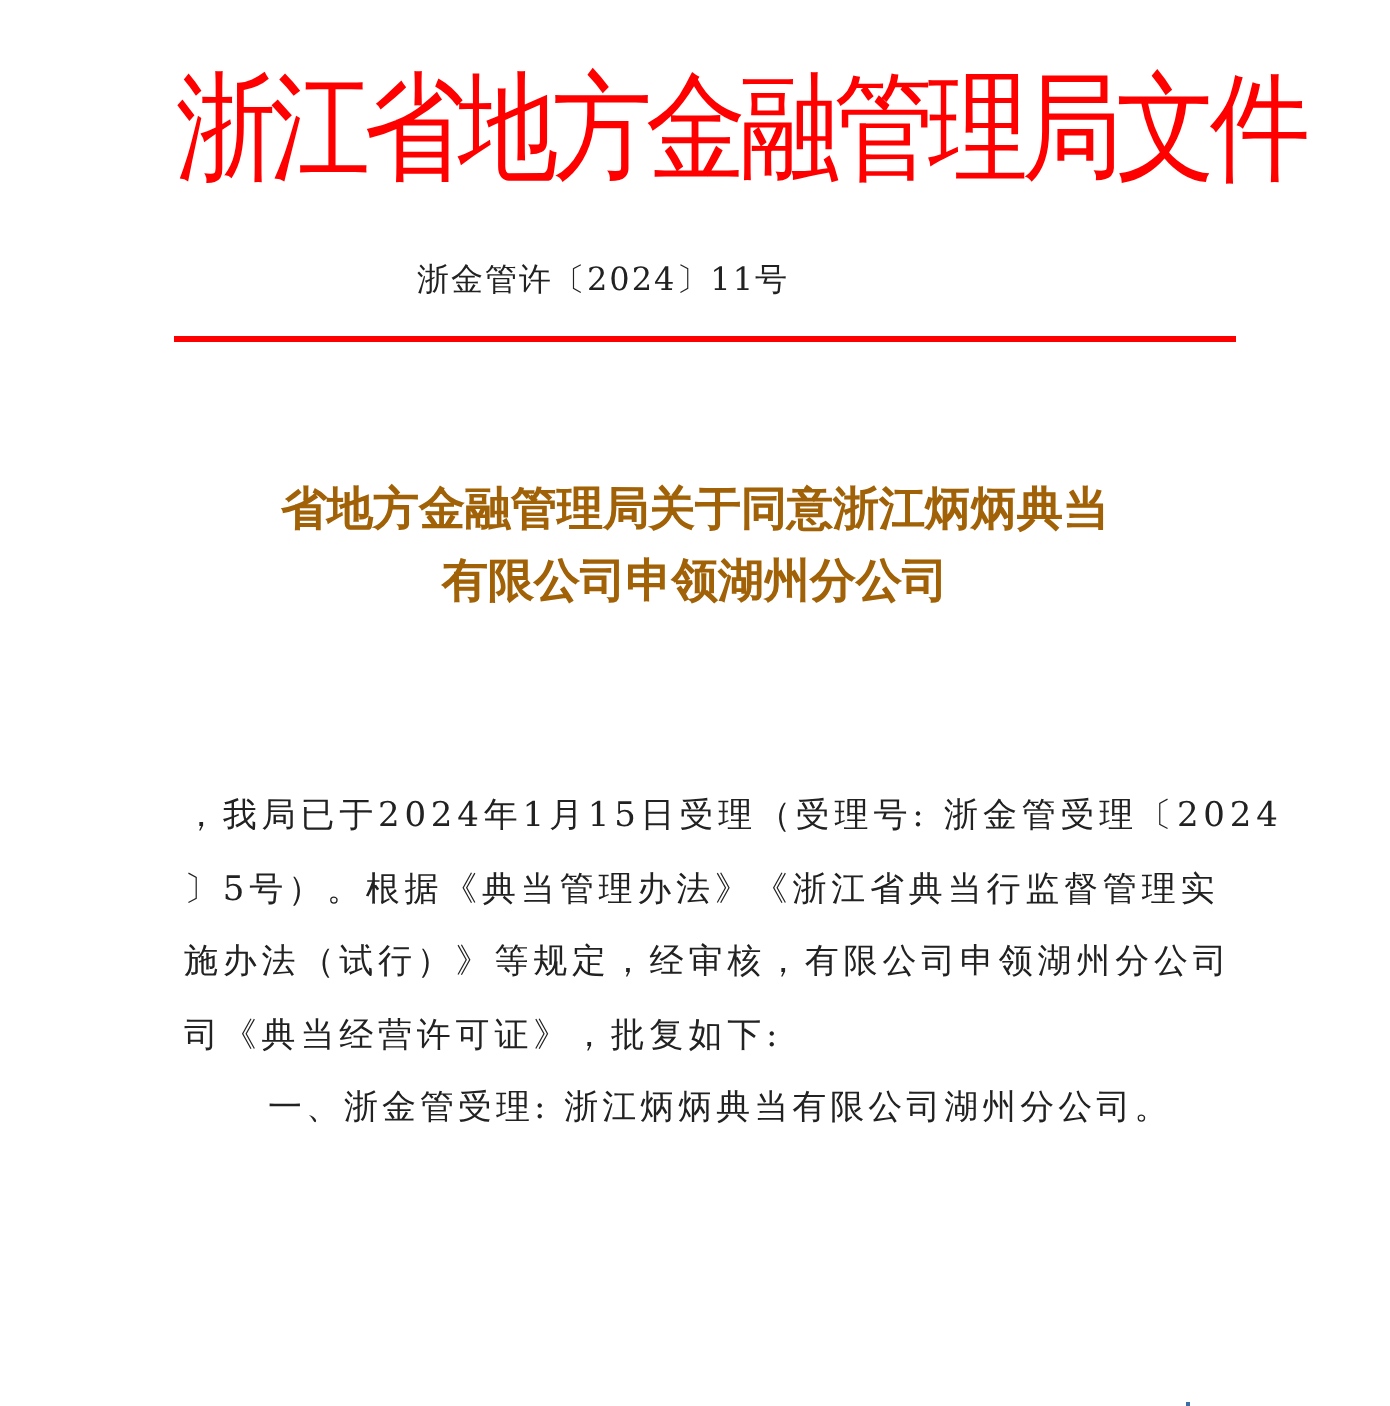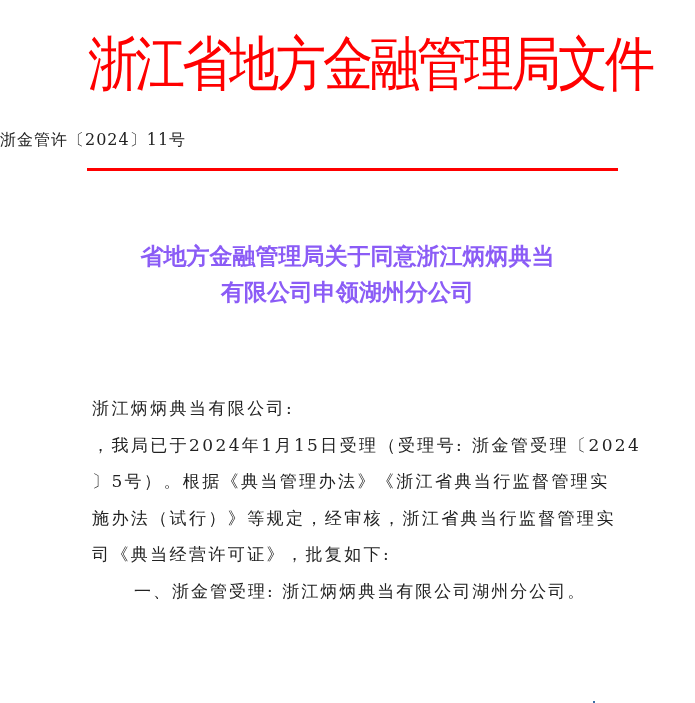--- a/index.html
+++ b/index.html
@@ -29,21 +29,21 @@
       letter-spacing: -3px;
       transform: scaleY(1.18);
       transform-origin: center center;
       white-space: nowrap;
     }
     .doc-number {
       position: absolute;
       left: 0;
       width: 603px;
       top: 128px;
-      text-align: left;
+      text-align: center;
       font-size: 16px;
       line-height: 24px;
       color: #222;
       letter-spacing: 1px;
     }
     .red-rule {
       position: absolute;
       left: 87px;
       top: 168px;
       width: 531px;
@@ -54,23 +54,24 @@
       position: absolute;
       left: 0;
       width: 695px;
       top: 238px;
       text-align: center;
     }
     .title-line {
       font-size: 23px;
       font-weight: bold;
       line-height: 36px;
-      color: #8b5cf6;
+      color: #a16207;
       letter-spacing: 0px;
       white-space: nowrap;
+      font-family: Liberation Mono, monospace;
     }
     .body-block {
       position: absolute;
       left: 92px;
       top: 390px;
       width: 530px;
       font-size: 17px;
       line-height: 36.5px;
       color: #222;
     }
@@ -103,21 +104,20 @@
 <div class="doc-number">浙金管许〔2024〕11号</div>
 
 <div class="red-rule"></div>
 
 <div class="title-block">
   <div class="title-line">省地方金融管理局关于同意浙江炳炳典当</div>
   <div class="title-line">有限公司申领湖州分公司</div>
 </div>
 
 <div class="body-block">
-  <div class="body-line">浙江炳炳典当有限公司:</div>
   <div class="body-line">，我局已于2024年1月15日受理（受理号: 浙金管受理〔2024</div>
   <div class="body-line">〕5号）。根据《典当管理办法》《浙江省典当行监督管理实</div>
-  <div class="body-line">施办法（试行）》等规定，经审核，浙江省典当行监督管理实</div>
+  <div class="body-line">施办法（试行）》等规定，经审核，有限公司申领湖州分公司</div>
   <div class="body-line">司《典当经营许可证》，批复如下:</div>
   <div class="list-line">一、浙金管受理: 浙江炳炳典当有限公司湖州分公司。</div>
 </div>
 
 <div class="scan-dot"></div>
 
 </body></html>

